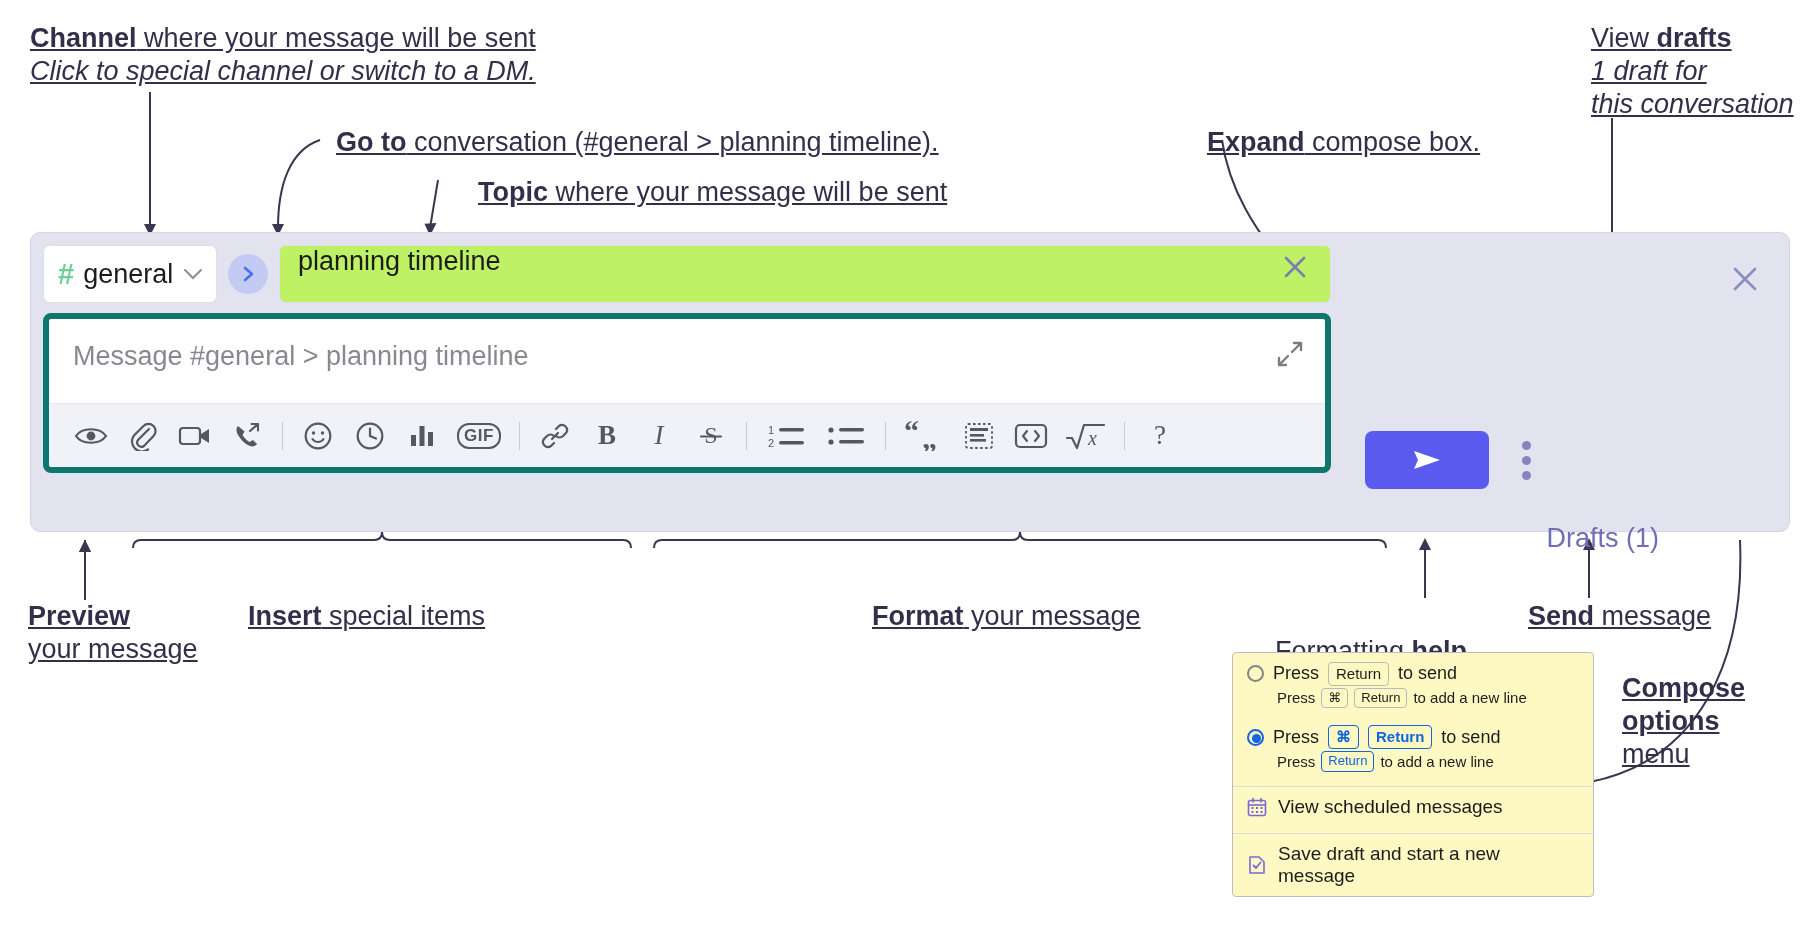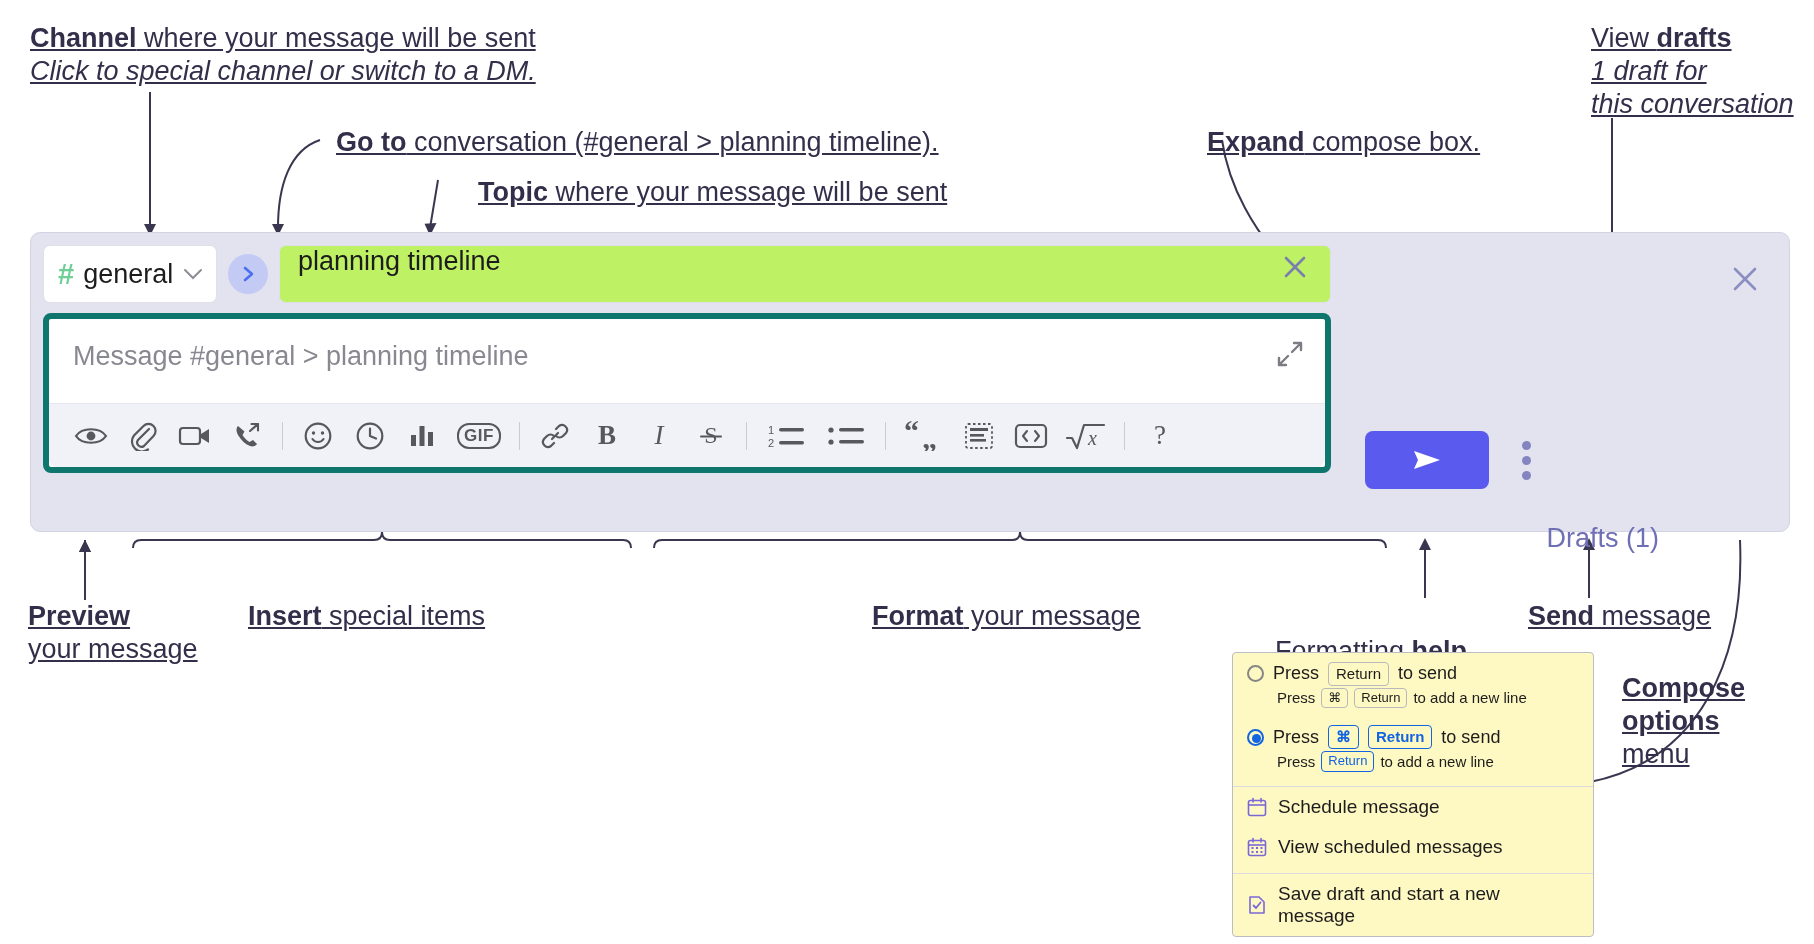--- a/index.html
+++ b/index.html
@@ -441,30 +441,20 @@
     <span>to send</span>
   </div>
   <div class="opt-sub">
     <span>Press</span>
     <span class="key blue sm">Return</span>
     <span>to add a new line</span>
   </div>
 
   <div class="menu-div"></div>
 
-  <div class="menu-item">
-    <span class="mi-icon">
-      <svg width="20" height="20" viewBox="0 0 20 20">
-          <rect x="1.5" y="3.5" width="17" height="15" rx="2" stroke="#7b68d6" stroke-width="1.6" fill="none"></rect>
-          <path d="M1.5 8 L18.5 8" stroke="#7b68d6" stroke-width="1.6"></path>
-          <path d="M6 1.5 L6 5 M14 1.5 L14 5" stroke="#7b68d6" stroke-width="1.6" stroke-linecap="round"></path>
-        </svg>
-    </span>
-    <span>Schedule message</span>
-  </div>
 
   <div class="menu-item">
     <span class="mi-icon">
       <svg width="20" height="20" viewBox="0 0 20 20">
           <rect x="1.5" y="3.5" width="17" height="15" rx="2" stroke="#7b68d6" stroke-width="1.6" fill="none"></rect>
           <path d="M1.5 8 L18.5 8" stroke="#7b68d6" stroke-width="1.6"></path>
           <path d="M6 1.5 L6 5 M14 1.5 L14 5" stroke="#7b68d6" stroke-width="1.6" stroke-linecap="round"></path>
           <g fill="#7b68d6">
             <rect x="4.5" y="10" width="2" height="2"></rect>
             <rect x="9" y="10" width="2" height="2"></rect>

